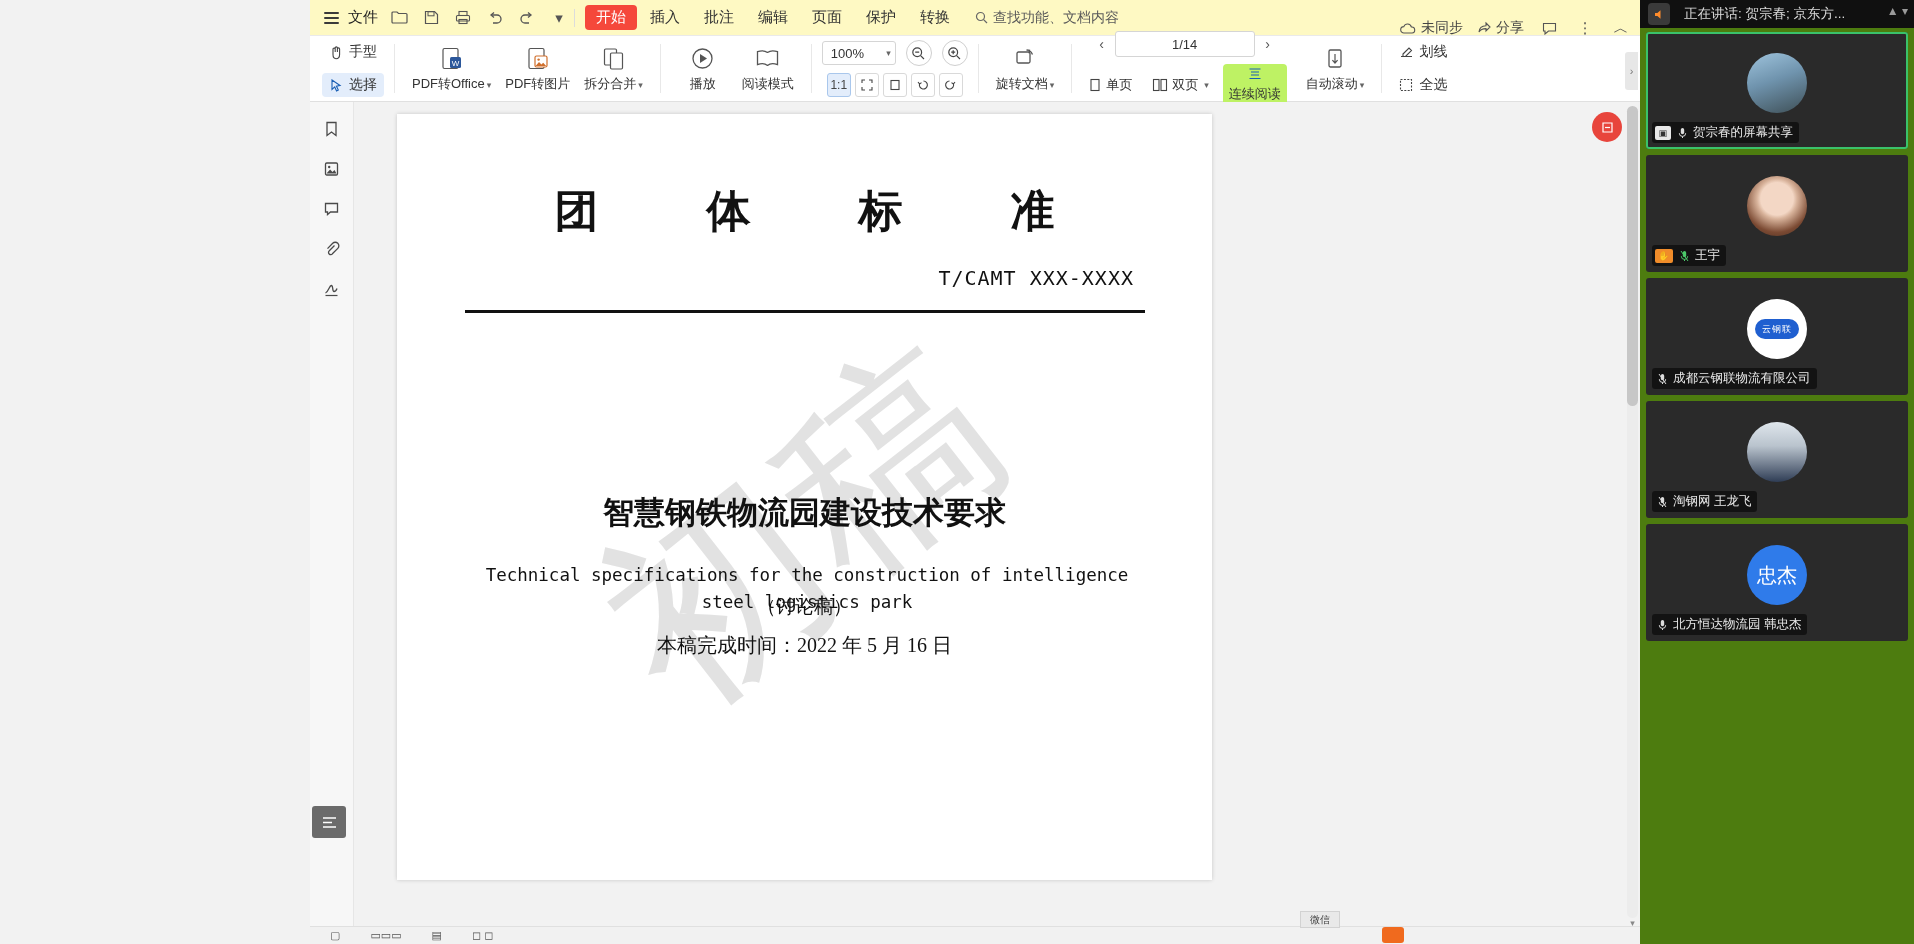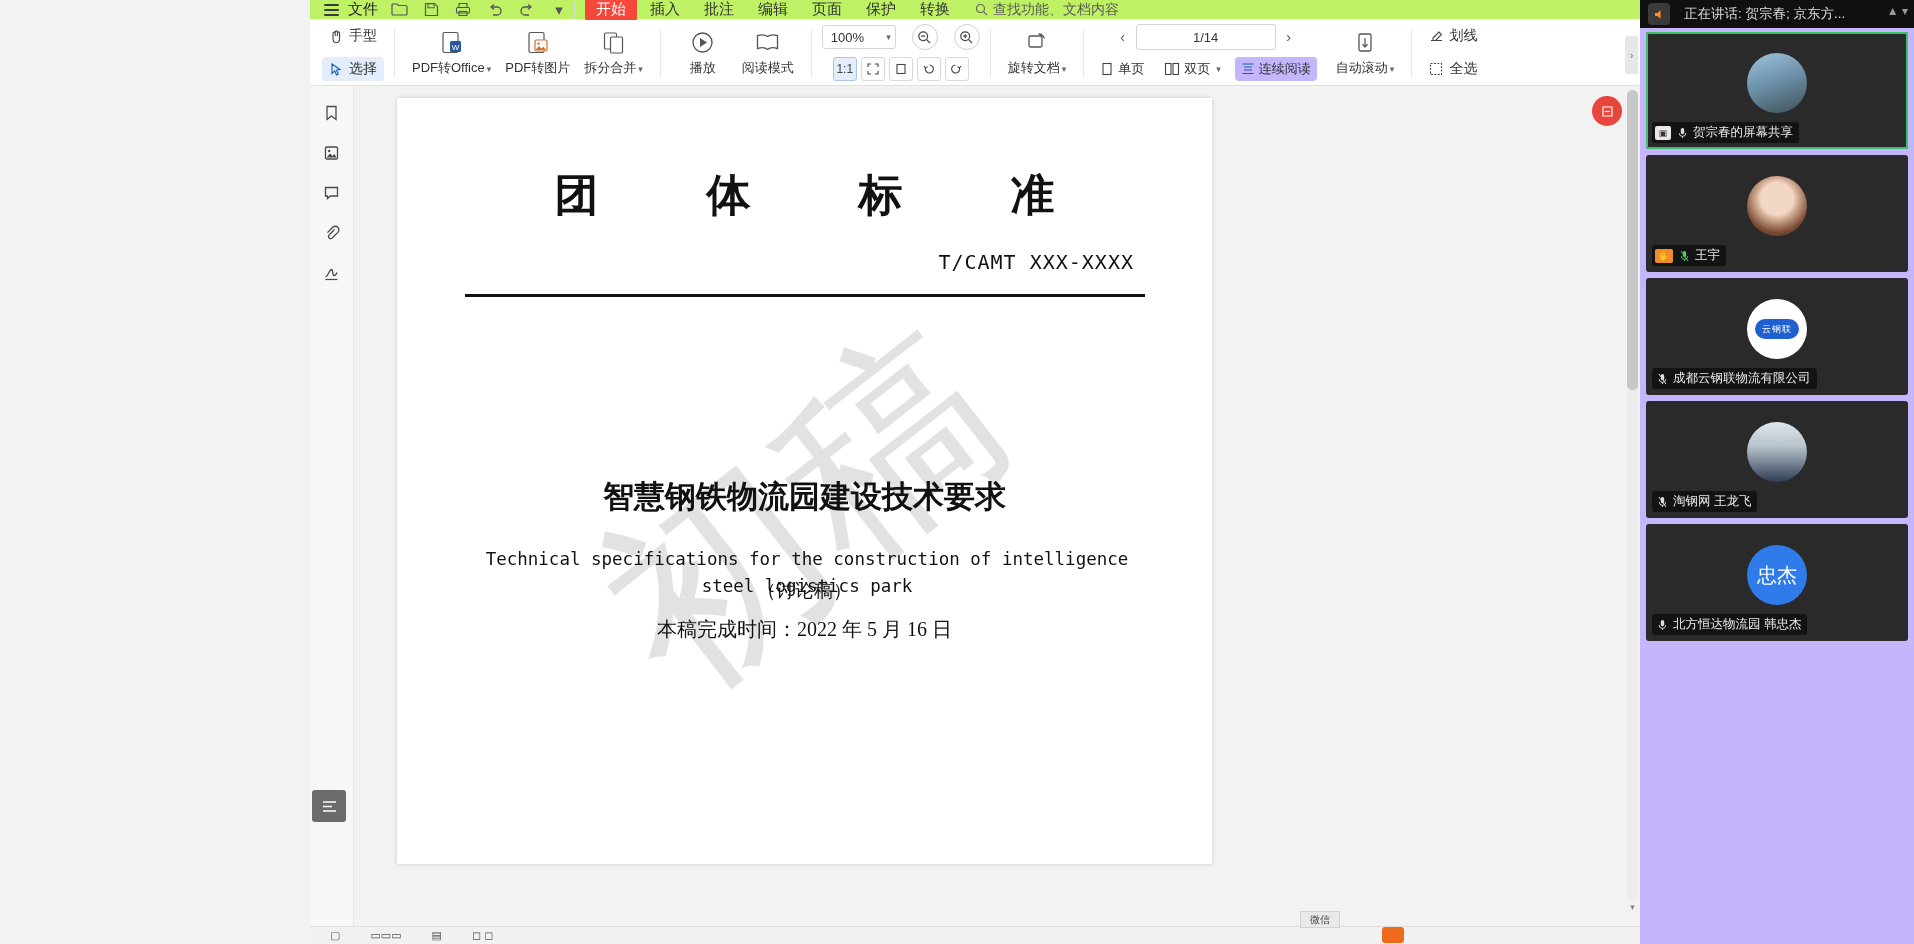--- a/index.html
+++ b/index.html
@@ -24,21 +24,21 @@
     background: #2d2d2d;
   }
   #win {
     position: absolute; left: 310px; top: 0;
     width: 1330px; height: 944px;
     background: #f5f5f5;
   }
 
   
   .menubar {
-    position: relative; height: 20px; background: #bef264;
+    position: relative; height: 36px; background: #fef9c3;
     display: flex; align-items: center; padding-left: 8px;
     border-bottom: 1px solid #eaeaea;
   }
   .hamb { width: 26px; display:flex; flex-direction:column; gap:3px; align-items:center; cursor:pointer; }
   .hamb i { display:block; width:15px; height:2px; background:#3a3a3a; border-radius:1px;}
   .mfile { font-size: 15px; color:#222; margin-left:4px; margin-right:10px; }
   .qtools { display:flex; align-items:center; gap:10px; color:#4a4a4a; }
   .qicon { width: 22px; height: 22px; display:flex; align-items:center; justify-content:center; font-size:15px; color:#555; cursor:pointer;}
   .qsep { width:1px; height:18px; background:#dcdcdc; margin:0 4px;}
   .tabs { display:flex; align-items:center; gap:2px; margin-left:6px;}
@@ -85,21 +85,21 @@
   .rnd { width:26px;height:26px;border-radius:50%;border:1px solid #cfcfcf;display:flex;align-items:center;justify-content:center;font-size:13px;color:#444;cursor:pointer;background:#fff;}
   .pagebox {
     display:flex; align-items:center; border:1px solid #d5d5d5; border-radius:3px;
     height:26px; width: 140px; justify-content:center; font-size:13px; color:#333; background:#fff;
   }
   .arwbtn { width:22px; height:26px; display:flex;align-items:center;justify-content:center; color:#555; font-size:14px; cursor:pointer;}
   .minibtns { display:flex; gap:4px; align-items:center; }
   .mb { width:24px;height:24px;border:1px solid #d9d9d9;border-radius:3px;display:flex;align-items:center;justify-content:center;font-size:12px;color:#444;cursor:pointer;background:#fff;}
   .mb.sel { background:#e3edfb; border-color:#a9c7ec;}
   .rowbtn { display:flex; align-items:center; gap:4px; font-size:13px; color:#333; padding:3px 6px; border-radius:4px; cursor:pointer;}
-  .rowbtn.sel { background:#c4b5fd; }
+  .rowbtn.sel { background:#bef264;flex-direction:column; }
 
   
   .workspace { position:relative; height: calc(944px - 36px - 66px); background:#f2f2f2; display:flex; }
   .leftrail {
     width: 44px; background: #f7f7f7; border-right: 1px solid #e6e6e6;
     display:flex; flex-direction:column; align-items:center; padding-top: 14px; gap: 14px;
   }
   .railicon { width: 26px; height: 26px; display:flex; align-items:center; justify-content:center; color:#4a4a4a; cursor:pointer;}
   .railthumb {
     position:absolute; left: 2px; bottom: 106px; width: 34px; height: 32px;
@@ -167,21 +167,21 @@
   .tasktip {
     position:absolute; right: 300px; bottom: 16px; width: 40px; height: 17px; background:#e9e9e9;
     border:1px solid #d2d2d2; font-size:10px; color:#444; display:flex;align-items:center;justify-content:center;
   }
   .taskorange {
     position:absolute; right: 236px; bottom: 1px; width: 22px; height: 16px; background:#f06a1e; border-radius:3px;
   }
 
   
   #meet {
-    position:absolute; right:0; top:0; width: 274px; height: 944px; background:#c4b5fd;
+    position:absolute; right:0; top:0; width: 274px; height: 944px; background:#4d7c0f;
   }
   .speaking {
     position:relative; height: 28px; background:#101010; color:#dcdcdc;
     display:flex; align-items:center; padding-left: 44px; font-size: 13.5px; overflow:hidden;
   }
   .spk-ico {
     position:absolute; left: 8px; top: 3px; width: 22px; height: 22px; border-radius: 4px;
     background:#3a3a3a; display:flex; align-items:center; justify-content:center; color:#ff8c2b; font-size: 13px;
   }
   .spk-right { position:absolute; right:6px; top:4px; display:flex; gap:6px; color:#9a9a9a; font-size:12px;}
@@ -375,21 +375,21 @@
               <svg width="27" height="24" viewBox="0 0 27 24">
                   <path d="M13.5 5.5C11 3.5 7 3.5 3.5 4.6v13C7 16.4 11 16.4 13.5 18.4M13.5 5.5C16 3.5 20 3.5 23.5 4.6v13C20 16.4 16 16.4 13.5 18.4" fill="none" stroke="#555" stroke-width="1.3"></path>
                 </svg>
             </div>
             <div class="bl">阅读模式</div>
           </div>
         </div>
         <div class="rdiv"></div>
 
         <div class="rgroup" style="flex-direction:column; justify-content:center; gap:7px;">
-          <div style="display:flex;align-items:center;gap:16px;">
+          <div style="display:flex;align-items:center;gap:10px;">
             <div class="zoomsel">
               <span>100%</span>
                 <span class="caret">▾</span>
             </div>
             <div class="rnd">
               <svg width="15" height="15" viewBox="0 0 15 15">
                   <circle cx="6.2" cy="6.2" r="4.4" fill="none" stroke="#444" stroke-width="1.2"></circle>
                   <path d="M4.2 6.2h4M9.6 9.6L13 13" stroke="#444" stroke-width="1.2"></path>
                 </svg>
             </div>

